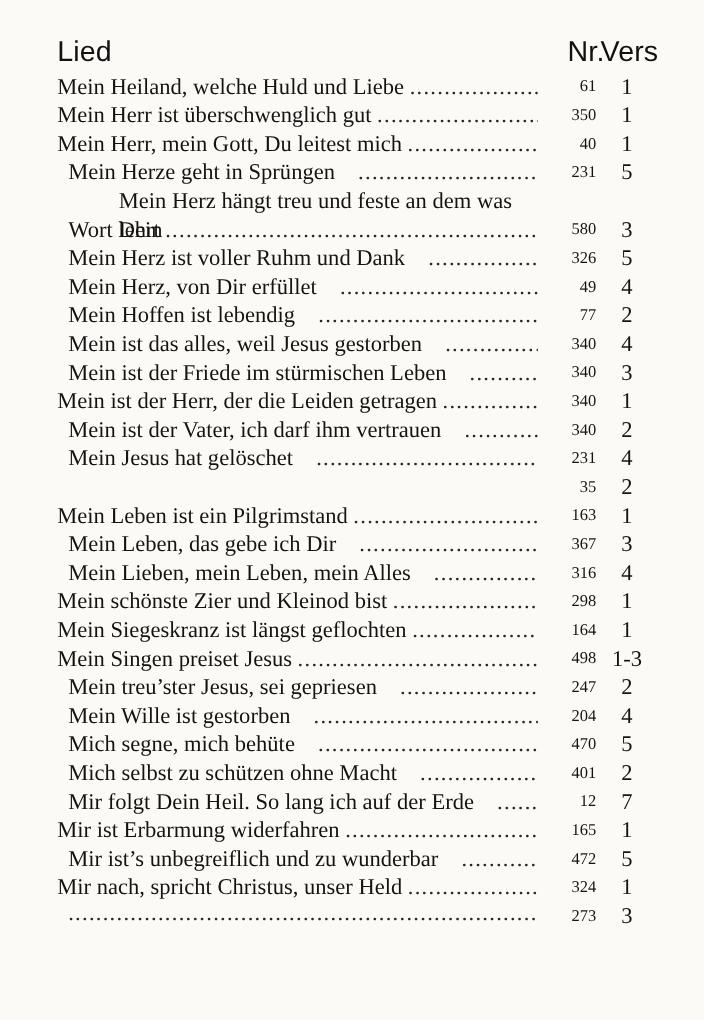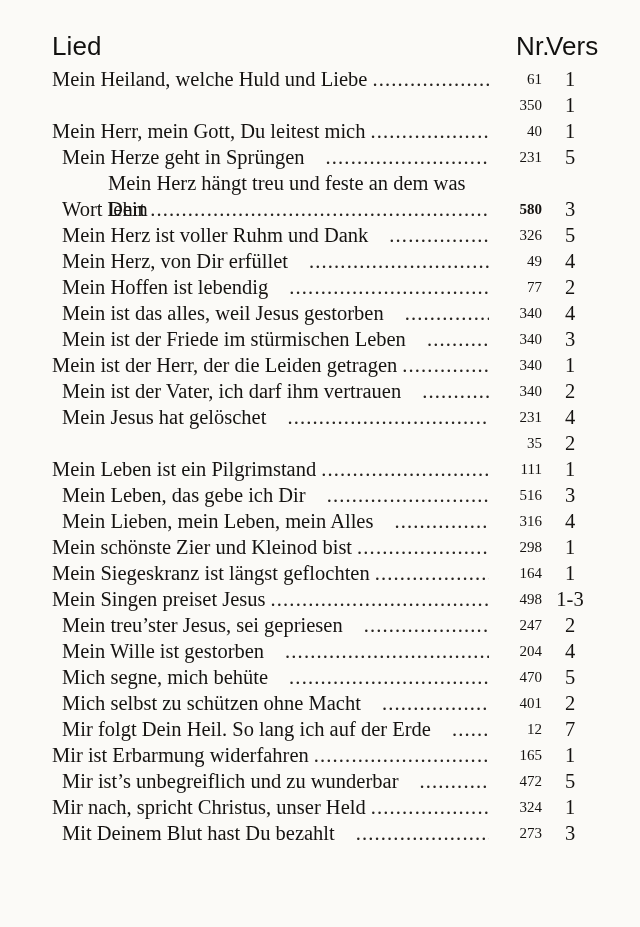--- a/index.html
+++ b/index.html
@@ -137,21 +137,20 @@
     position: absolute;
     left: 437px;
     top: 0;
     width: 53px;
     text-align: right;
     font-size: 15px;
     line-height: 26px;
   }
   .entry.two-line .entry-nr {
     top: 26px;
-    font-weight: bold;
   }
 
   .entry-vers {
     position: absolute;
     left: 494px;
     top: 0;
     width: 48px;
     text-align: center;
     font-size: 20.5px;
     line-height: 26px;
@@ -174,20 +173,24 @@
   <div class="entries">
       <div class="entry">
         <div class="entry-body">
           <span class="entry-title">Mein Heiland, welche Huld und Liebe</span>
           <span class="leader"></span>
         </div>
         <span class="entry-nr">61</span>
         <span class="entry-vers">1</span>
       </div>
       <div class="entry">
+        <div class="entry-body">
+          <span class="entry-title">Mein Herr ist überschwenglich gut</span>
+          <span class="leader"></span>
+        </div>
         <span class="entry-nr">350</span>
         <span class="entry-vers">1</span>
       </div>
       <div class="entry">
         <div class="entry-body">
           <span class="entry-title">Mein Herr, mein Gott, Du leitest mich</span>
           <span class="leader"></span>
         </div>
         <span class="entry-nr">40</span>
         <span class="entry-vers">1</span>
@@ -277,29 +280,29 @@
       </div>
       <div class="entry indent">
         <span class="entry-nr">35</span>
         <span class="entry-vers">2</span>
       </div>
       <div class="entry">
         <div class="entry-body">
           <span class="entry-title">Mein Leben ist ein Pilgrimstand</span>
           <span class="leader"></span>
         </div>
-        <span class="entry-nr">111</span>
+        <span class="entry-nr">163</span>
         <span class="entry-vers">1</span>
       </div>
       <div class="entry indent">
         <div class="entry-body">
           <span class="entry-title">Mein Leben, das gebe ich Dir</span>
           <span class="leader"></span>
         </div>
-        <span class="entry-nr">516</span>
+        <span class="entry-nr">367</span>
         <span class="entry-vers">3</span>
       </div>
       <div class="entry indent">
         <div class="entry-body">
           <span class="entry-title">Mein Lieben, mein Leben, mein Alles</span>
           <span class="leader"></span>
         </div>
         <span class="entry-nr">316</span>
         <span class="entry-vers">4</span>
       </div>
@@ -386,21 +389,20 @@
       <div class="entry">
         <div class="entry-body">
           <span class="entry-title">Mir nach, spricht Christus, unser Held</span>
           <span class="leader"></span>
         </div>
         <span class="entry-nr">324</span>
         <span class="entry-vers">1</span>
       </div>
       <div class="entry indent">
         <div class="entry-body">
-          <span class="entry-title">Mit Deinem Blut hast Du bezahlt</span>
           <span class="leader"></span>
         </div>
         <span class="entry-nr">273</span>
         <span class="entry-vers">3</span>
       </div>
     </div>
 
 </div>
 
 </body></html>

